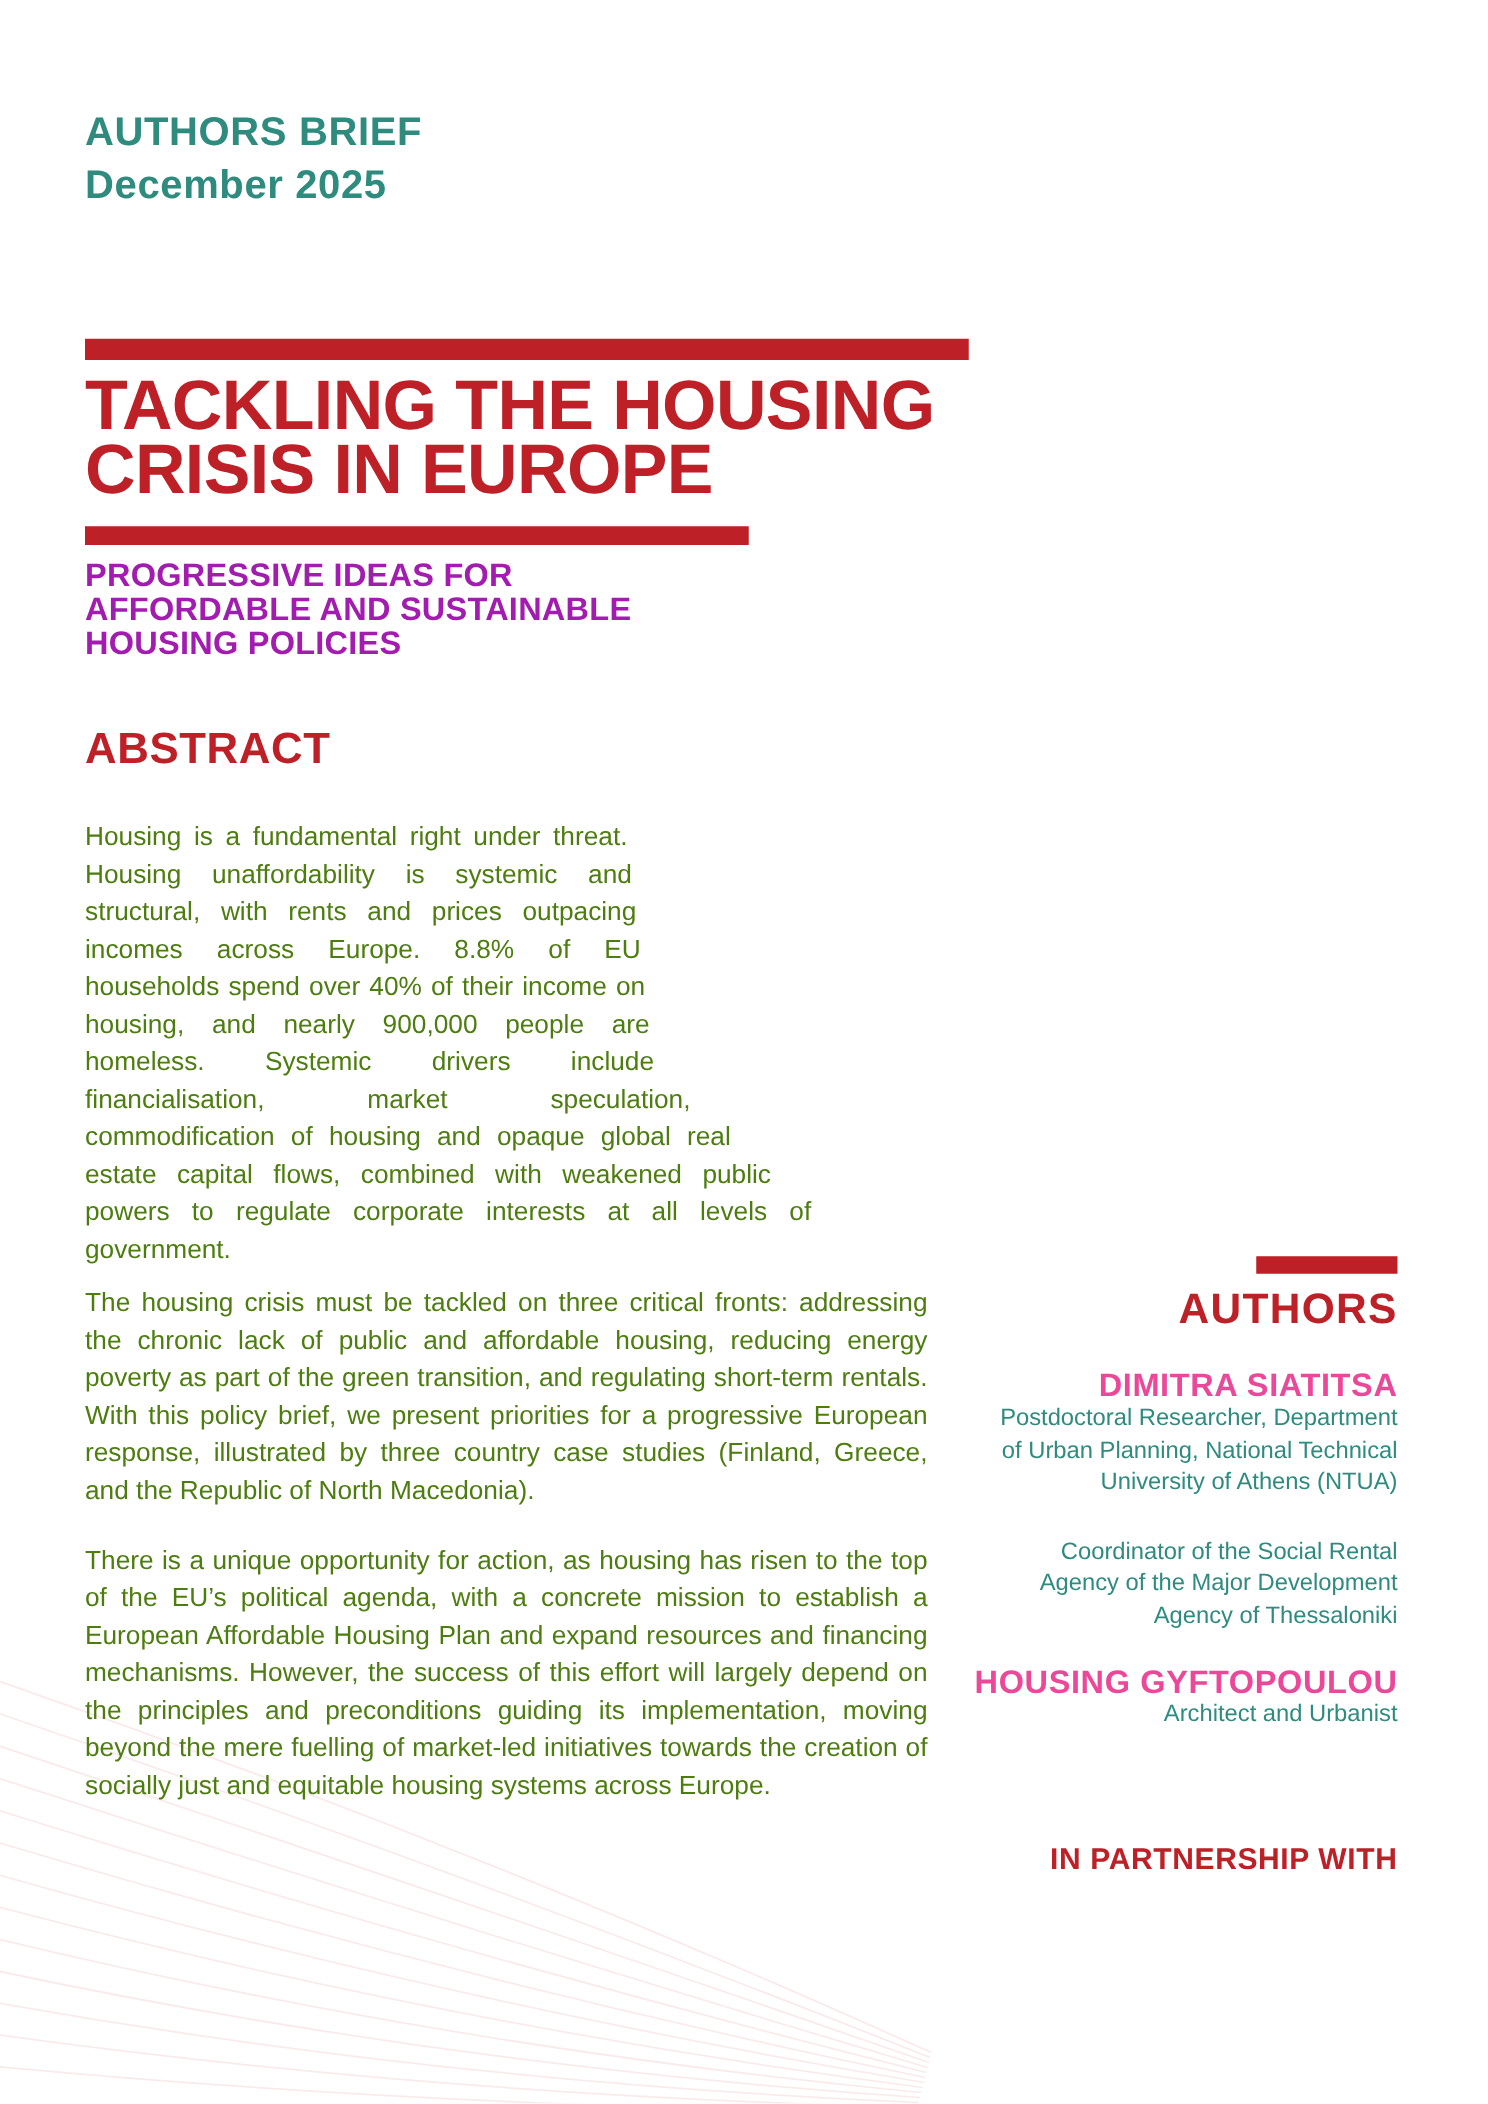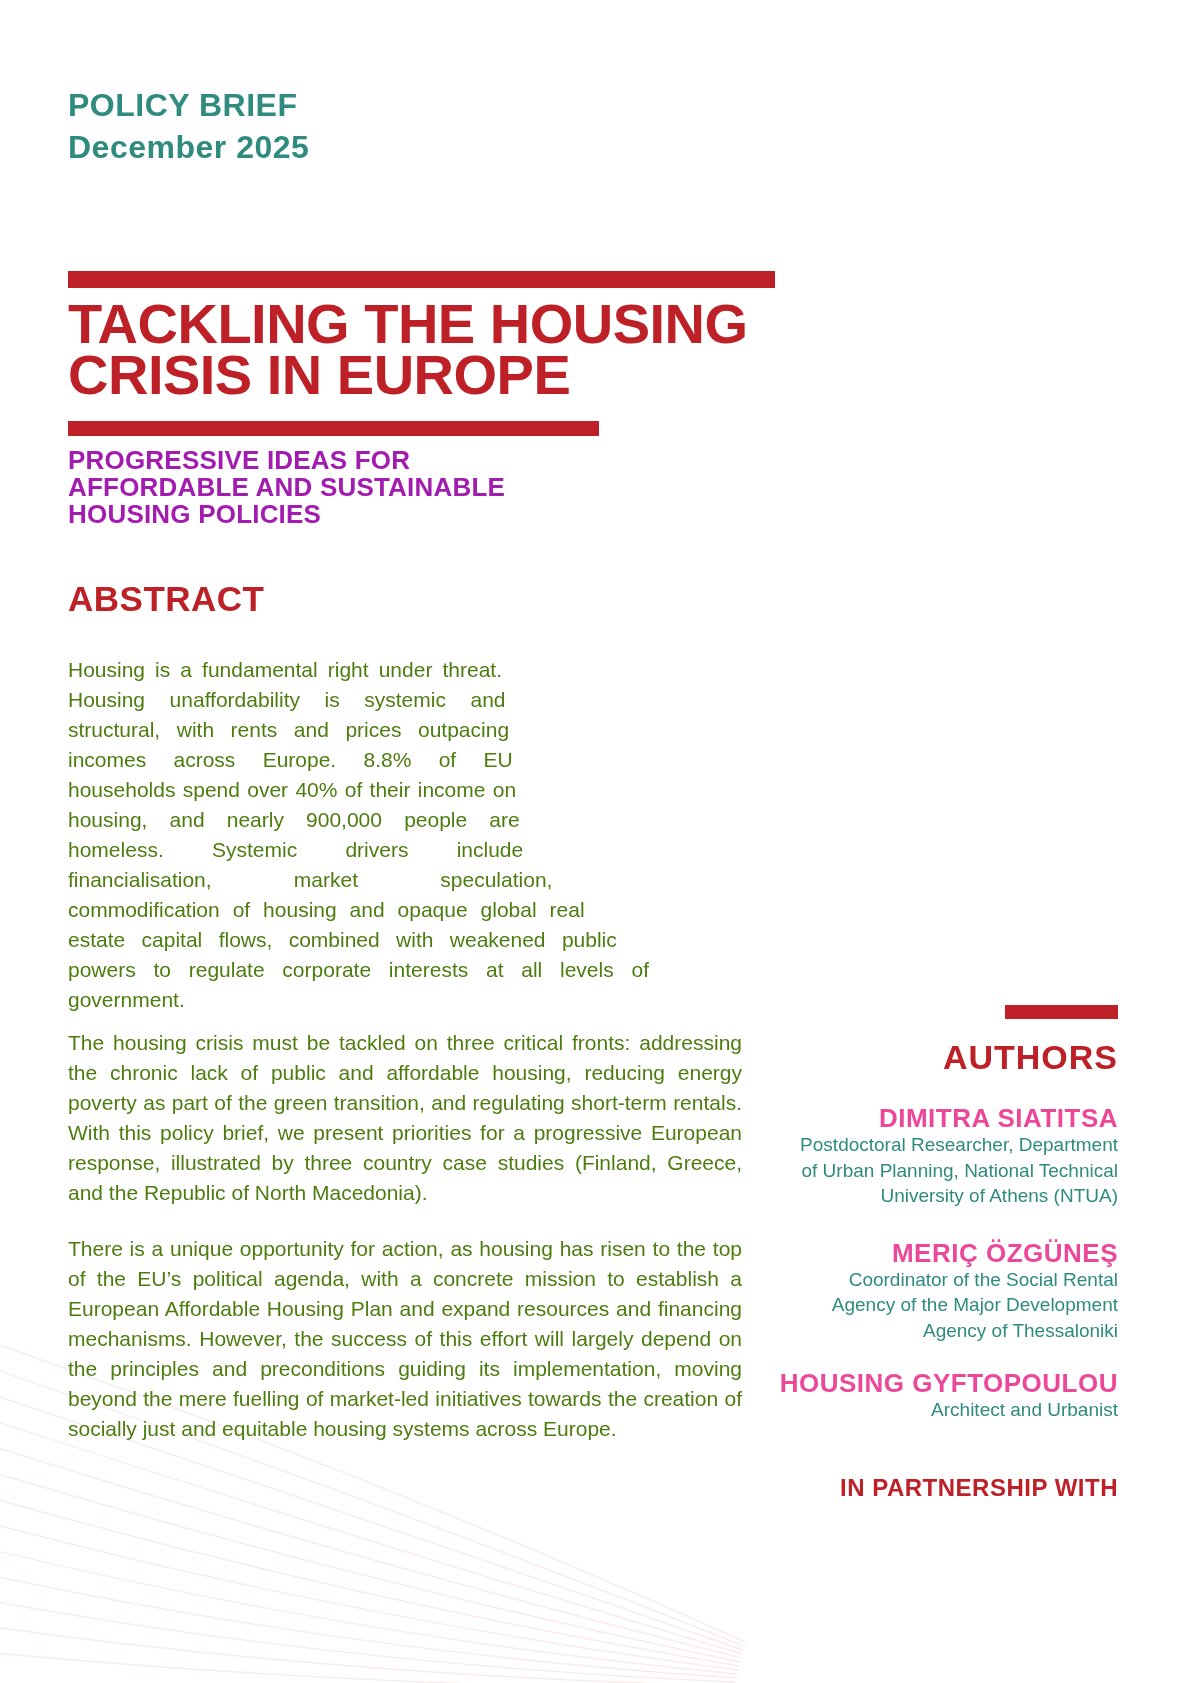--- a/index.html
+++ b/index.html
@@ -37,21 +37,21 @@
   .wrap-shape {
     float: right;
     width: 240px;
     height: 333px;
     shape-outside: polygon(0 0, 100% 0, 100% 100%, 76% 100%, 9% 55%);
   }
 
   
   .authors-col { right: 72px; top: 1005px; width: 420px; text-align: right; }
   .authors-bar { display: inline-block; width: 113px; height: 14px; background: #bd2026; }
-  .authors-heading { margin-top: 13px; color: #bd2026; font-size: 34px; font-weight: 800; letter-spacing: 1px; line-height: 42px; }
+  .authors-heading { margin-top: 2px; color: #bd2026; font-size: 34px; font-weight: 800; letter-spacing: 1px; line-height: 42px; }
   .author-group { margin-top: 26px; }
   .author-group.g2 { margin-top: 30px; }
   .author-name { color: #ec4899; font-size: 26px; font-weight: 700; letter-spacing: 0.5px; line-height: 28px; }
   .author-role { margin-left: auto; width: 330px; color: #2e8b7e; font-size: 19px; line-height: 25.5px; }
 
   
   .partnership { right: 72px; top: 1474px; color: #bd2026; font-size: 24px; font-weight: 700; letter-spacing: 0.5px; }
 
   
   .curves { left: 0; top: 1320px; }
@@ -73,21 +73,21 @@
       <path d="M -15 202 Q 354 300 738 350"></path>
       <path d="M -15 228 Q 351 317 737 354"></path>
       <path d="M -15 254 Q 348 332 736 358"></path>
       <path d="M -15 280 Q 345 345 735 362"></path>
       <path d="M -15 306 Q 342 356 734 366"></path>
       <path d="M -15 332 Q 339 366 733 370"></path>
     </g>
   </svg>
 
   <div class="abs kicker">
-    <div>POLICY BRIEF</div>
+    <div>AUTHORS BRIEF</div>
     <div>December 2025</div>
   </div>
 
   <div class="abs bar bar-top"></div>
 
   <div class="abs doc-title">
     <div>TACKLING THE HOUSING</div>
     <div>CRISIS IN EUROPE</div>
   </div>
 
@@ -110,21 +110,20 @@
   <div class="abs authors-col">
     <span class="authors-bar"></span>
     <div class="authors-heading">AUTHORS</div>
 
     <div class="author-group g1">
       <div class="author-name">DIMITRA SIATITSA</div>
       <div class="author-role">Postdoctoral Researcher, Department of Urban Planning, National Technical University of Athens (NTUA)</div>
     </div>
 
     <div class="author-group g2">
-      <div class="author-name">MERIÇ ÖZGÜNEŞ</div>
       <div class="author-role">Coordinator of the Social Rental Agency of the Major Development Agency of Thessaloniki</div>
     </div>
 
     <div class="author-group g3">
       <div class="author-name">HOUSING GYFTOPOULOU</div>
       <div class="author-role">Architect and Urbanist</div>
     </div>
   </div>
 
   <div class="abs partnership">IN PARTNERSHIP WITH</div>

